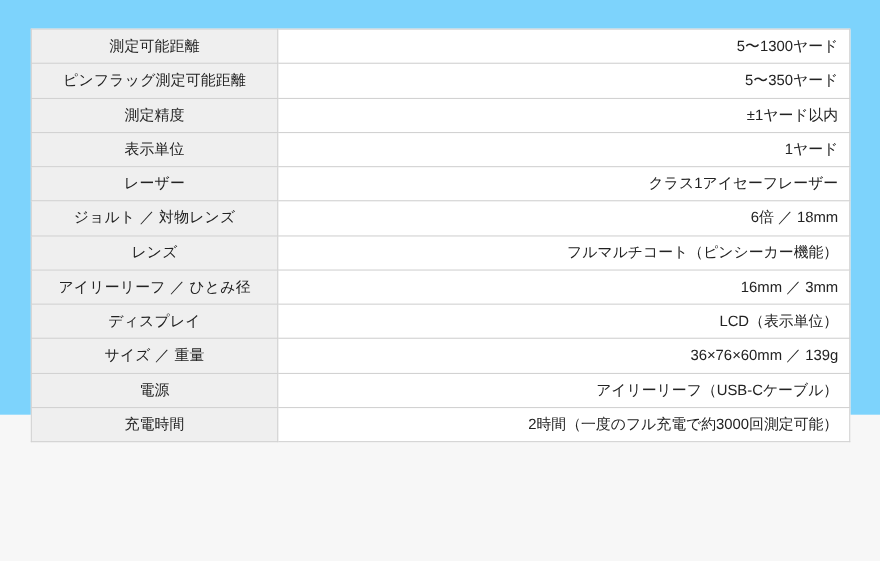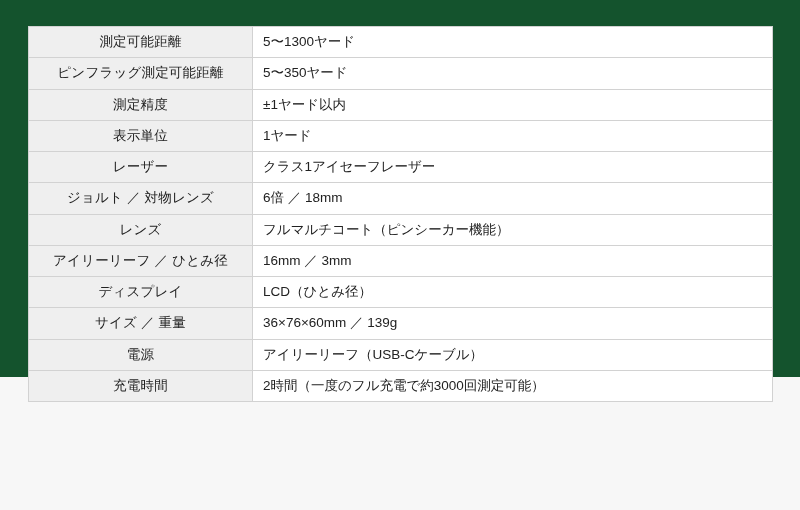--- a/index.html
+++ b/index.html
@@ -10,21 +10,21 @@
     width: 800px;
     height: 510px;
     background: #f7f7f7;
     font-family: "Liberation Sans", sans-serif;
     overflow: hidden;
   }
   .page {
     width: 800px;
     height: 377px;
     position: relative;
-    background: #14532d;
+    background: #7dd3fc;
     box-sizing: border-box;
     padding: 26px 28px 0 28px;
   }
   table.spec {
     border-collapse: collapse;
     width: 744px;
     table-layout: fixed;
     background: #ffffff;
   }
   table.spec col.c1 { width: 224px; }
@@ -38,21 +38,21 @@
     font-weight: normal;
   }
   table.spec th {
     background: #efefef;
     text-align: center;
     padding: 5px 8px;
     letter-spacing: 0.2px;
   }
   table.spec td {
     background: #ffffff;
-    text-align: left;
+    text-align: right;
     padding: 5px 10px;
   }
   .row-tall th, .row-tall td {
     height: 44px;
   }
   .row-normal th, .row-normal td {
     height: 20px;
   }
   .multiline {
     white-space: pre-line;
@@ -95,21 +95,21 @@
         <tr class="row-normal">
           <th>レンズ</th>
           <td>フルマルチコート（ピンシーカー機能）</td>
         </tr>
         <tr class="row-normal">
           <th>アイリーリーフ ／ ひとみ径</th>
           <td>16mm ／ 3mm</td>
         </tr>
         <tr class="row-normal">
           <th>ディスプレイ</th>
-          <td>LCD（ひとみ径）</td>
+          <td>LCD（表示単位）</td>
         </tr>
         <tr class="row-normal">
           <th>サイズ ／ 重量</th>
           <td>36×76×60mm ／ 139g</td>
         </tr>
         <tr class="row-normal">
           <th>電源</th>
           <td>アイリーリーフ（USB-Cケーブル）</td>
         </tr>
         <tr class="row-normal">

